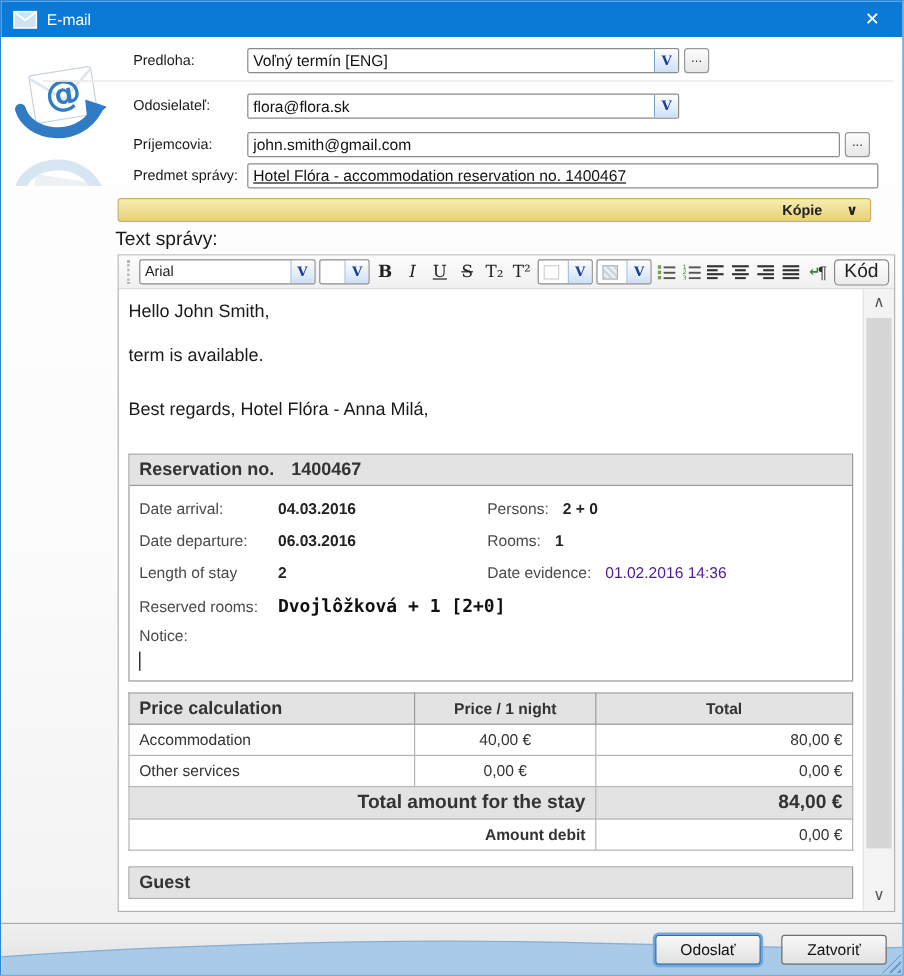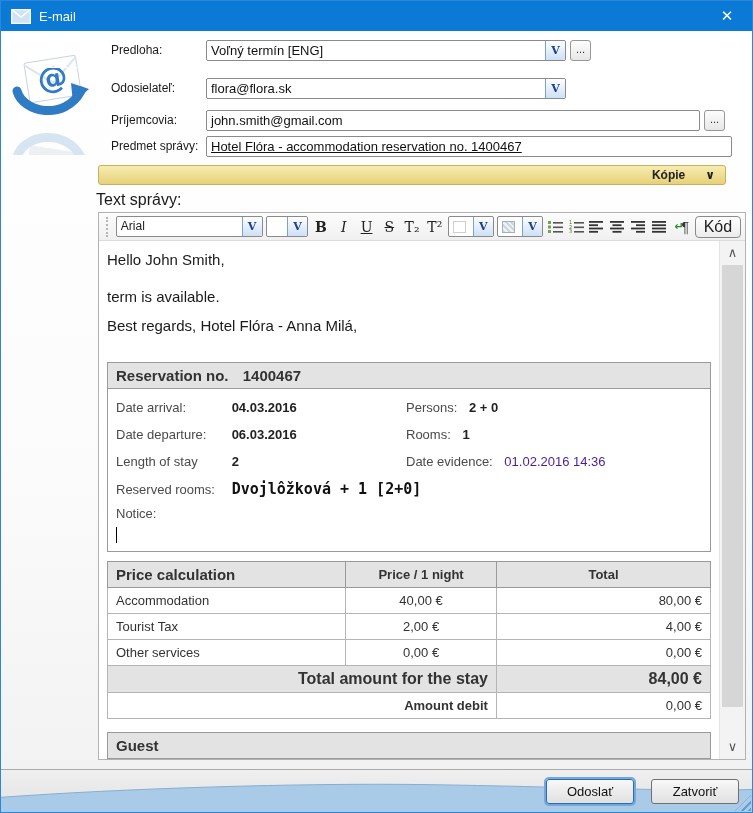--- a/index.html
+++ b/index.html
@@ -106,21 +106,21 @@
   .pilcrow { font-size:14px; color:#333; }
 
   .editor-body {
     position:absolute; top:28px; left:0; right:26px; bottom:0;
     overflow:hidden; padding:0 0 0 8px;
     font-size:15px; color:#1a1a1a;
   }
   .editor-body p { white-space:pre; }
   .p1 { margin-top:10px; }
   .p2 { margin-top:20px; }
-  .p3 { margin-top:12px; }
+  .p3 { margin-top:28px; }
 
   
   .vscroll {
     position:absolute; top:28px; right:0; bottom:0; width:26px;
     background:#f3f3f3; border-left:1px solid #e4e4e4;
   }
   .vs-up, .vs-down {
     position:absolute; left:0; right:0; height:20px; text-align:center;
     color:#555; font-size:13px; line-height:20px; font-family:"DejaVu Sans",sans-serif;
   }
@@ -385,25 +385,20 @@
             <th class="pc-title">Price calculation</th>
             <th class="pc-col">Price / 1 night</th>
             <th class="pc-col">Total</th>
           </tr>
           <tr>
             <td>Accommodation</td>
             <td class="c">40,00 €</td>
             <td class="r">80,00 €</td>
           </tr>
           <tr>
-            <td>Tourist Tax</td>
-            <td class="c">2,00 €</td>
-            <td class="r">4,00 €</td>
-          </tr>
-          <tr>
             <td>Other services</td>
             <td class="c">0,00 €</td>
             <td class="r">0,00 €</td>
           </tr>
           <tr class="total-row">
             <td colspan="2" class="lbl">Total amount for the stay</td>
             <td class="r">84,00 €</td>
           </tr>
           <tr class="debit-row">
             <td colspan="2" class="lbl">Amount debit</td>

